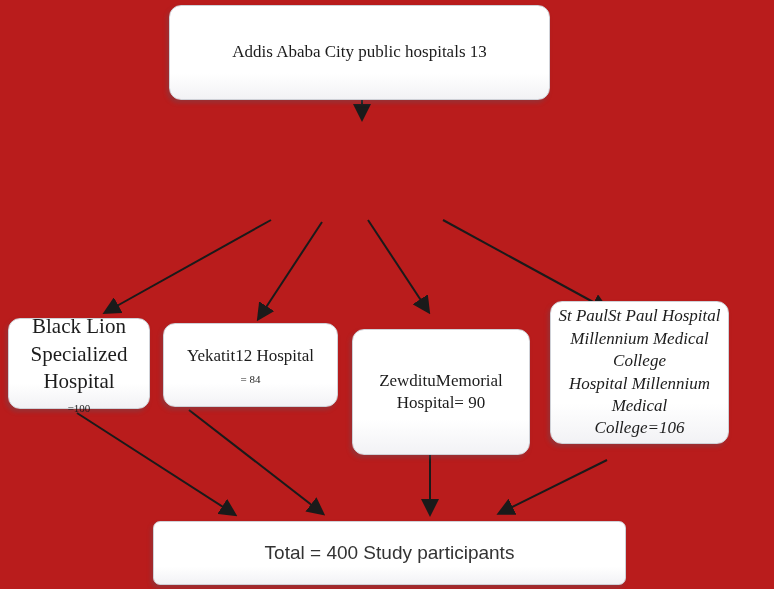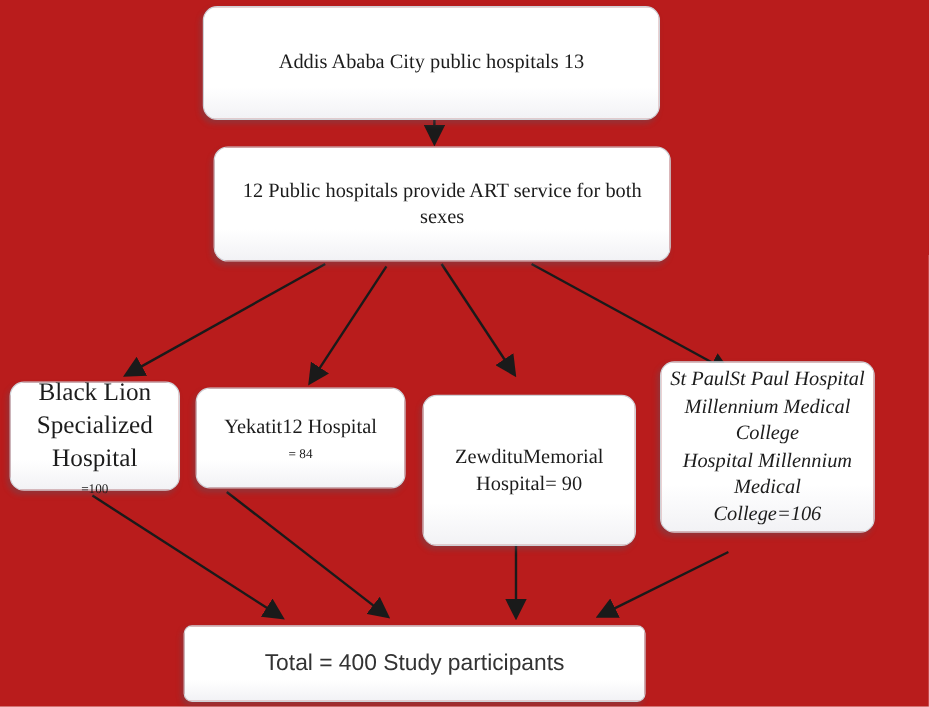--- a/index.html
+++ b/index.html
@@ -46,21 +46,21 @@
     margin-top: 6px;
     font-size: 11px;
   }
   .box-top    { left: 169px; top: 5px;   width: 381px; height: 95px;  }
   .box-art    { left: 178px; top: 122px; width: 381px; height: 96px;  padding: 0 12px; }
   .box-black  { left: 8px;   top: 318px; width: 142px; height: 91px;  }
   .box-yekatit{ left: 163px; top: 323px; width: 175px; height: 84px;  }
   .box-zewditu{ left: 352px; top: 317px; width: 178px; height: 126px; margin-top: 12px; }
   .box-stpaul { left: 550px; top: 301px; width: 179px; height: 143px; padding: 0 6px; font-style: italic; }
   .box-total  {
-    left: 153px; top: 521px; width: 385px; height: 64px;
+    left: 153px; top: 521px; width: 473px; height: 64px;
     font-family: "Liberation Sans", sans-serif;
     font-size: 19px;
     color: #333333;
     border-radius: 7px;
   }
 </style>
 </head>
 <body>
 
 <div class="canvas">
@@ -79,24 +79,20 @@
     <line x1="77" y1="413" x2="234" y2="514" stroke="#1a1a1a" stroke-width="2" marker-end="url(#ah)"></line>
     <line x1="189" y1="410" x2="322" y2="513" stroke="#1a1a1a" stroke-width="2" marker-end="url(#ah)"></line>
     <line x1="430" y1="446" x2="430" y2="513" stroke="#1a1a1a" stroke-width="2" marker-end="url(#ah)"></line>
     <line x1="607" y1="460" x2="500" y2="513" stroke="#1a1a1a" stroke-width="2" marker-end="url(#ah)"></line>
   </svg>
 
   <div class="node box-top">
     <span class="txt serif-17">Addis Ababa City public hospitals 13</span>
   </div>
 
-  <div class="node box-art">
-    <span class="txt serif-17">12 Public hospitals provide ART service for both
-sexes</span>
-  </div>
 
   <div class="node box-black">
     <span class="txt serif-16">Black Lion
 Specialized
 Hospital</span>
     <span class="value">=100</span>
   </div>
 
   <div class="node box-yekatit">
     <span class="txt serif-17">Yekatit12 Hospital</span>

